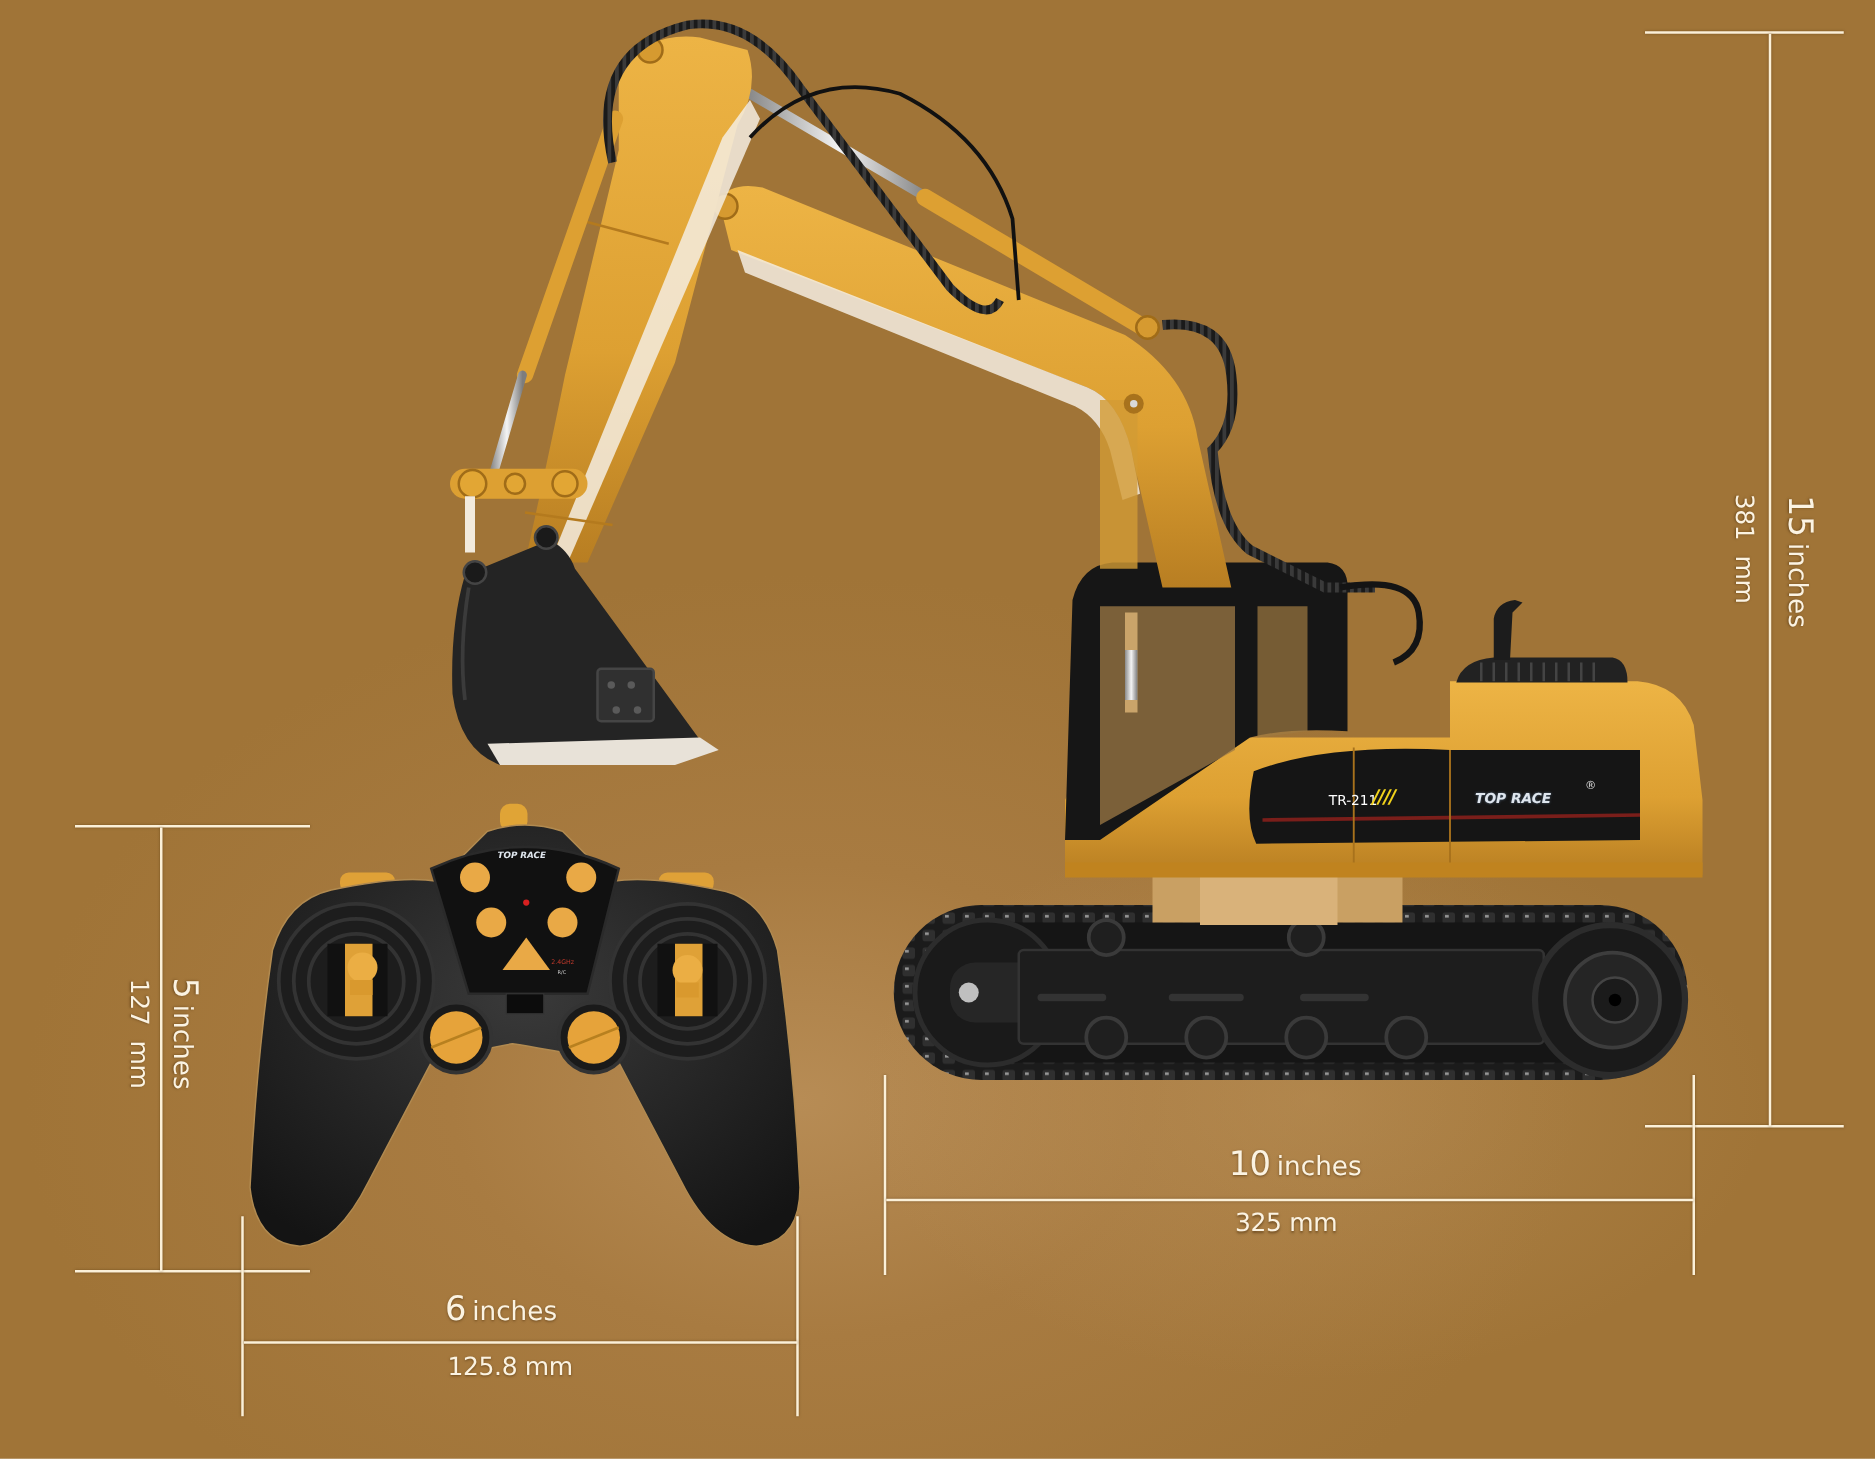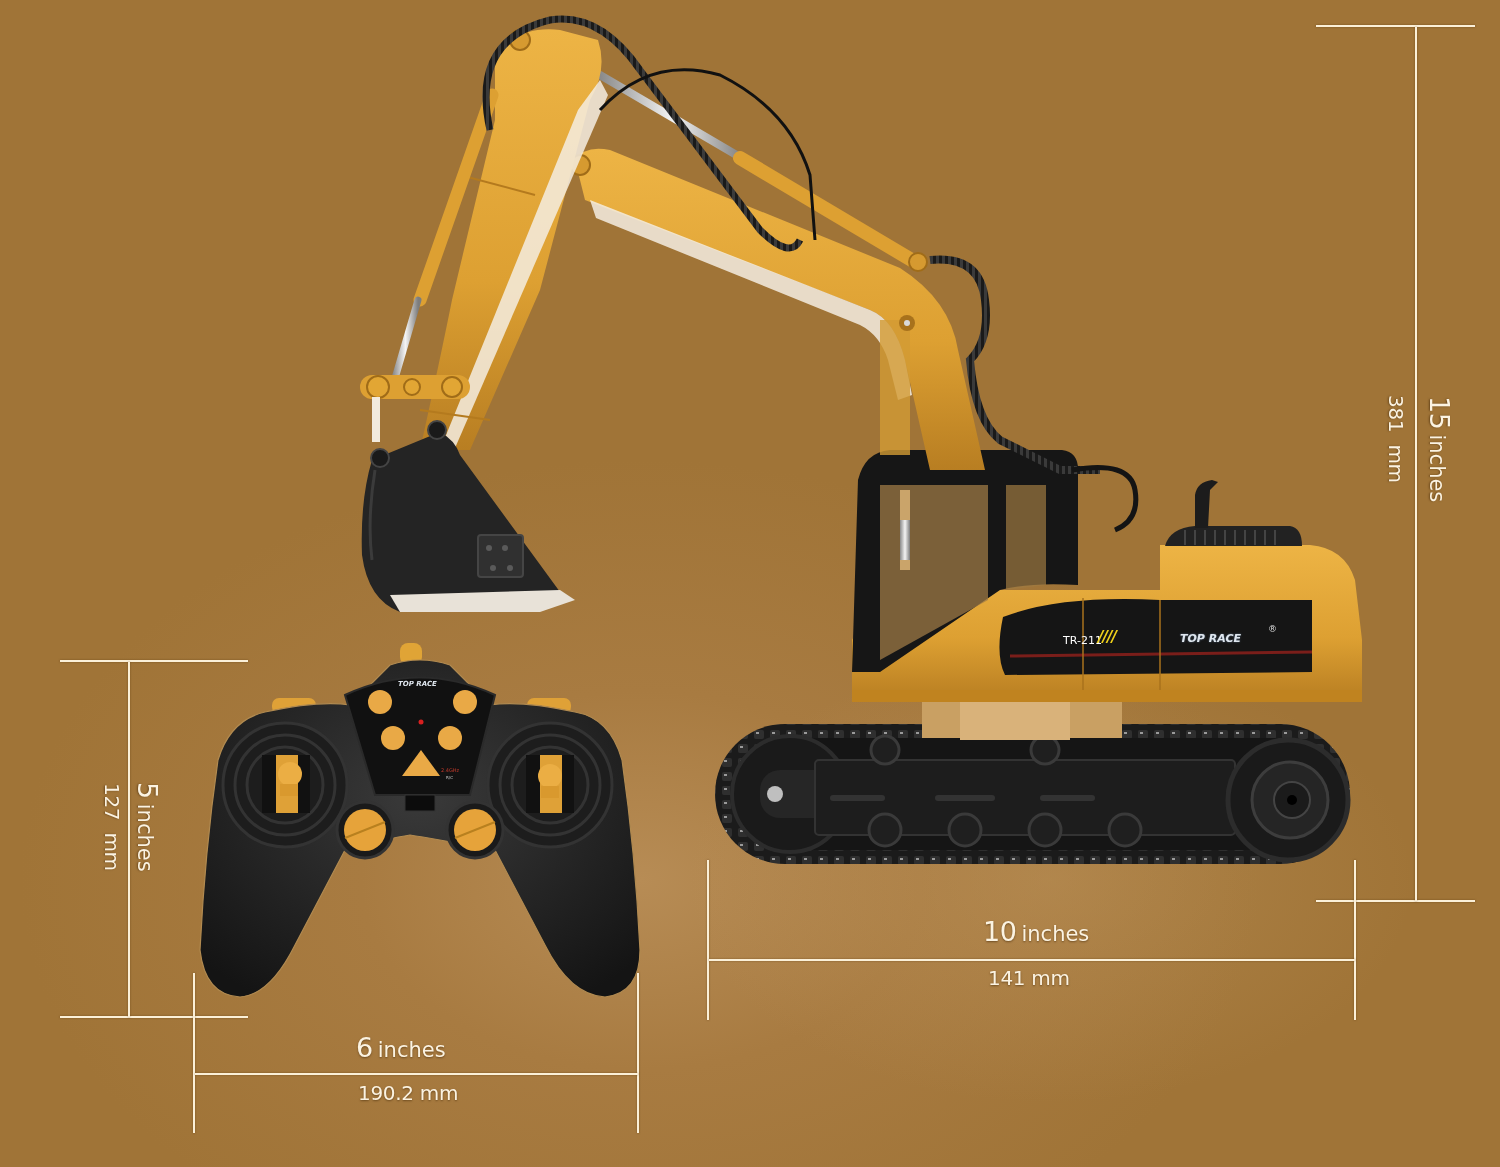--- a/index.html
+++ b/index.html
@@ -255,33 +255,33 @@
 <div class="dim-label vert mm" style="left:1408px;top:395px;white-space:pre;">381  mm</div>
 
 <div class="line" style="left:707px;top:860px;width:2px;height:160px;"></div>
 <div class="line" style="left:1354px;top:860px;width:2px;height:160px;"></div>
 <div class="line" style="left:709px;top:959px;width:646px;height:2px;"></div>
 
 <div class="dim-label" style="left:983px;top:916px;">
   <span class="big">10</span>
   <span class="small-unit">inches</span>
 </div>
-<div class="dim-label mm" style="left:988px;top:966px;">141 mm</div>
+<div class="dim-label mm" style="left:988px;top:966px;">325 mm</div>
 
 <div class="line" style="left:60px;top:660px;width:188px;height:2px;"></div>
 <div class="line" style="left:60px;top:1016px;width:188px;height:2px;"></div>
 <div class="line" style="left:128px;top:662px;width:2px;height:355px;"></div>
 
 <div class="dim-label vert" style="left:163px;top:782px;">
   <span class="big">5</span>
   <span class="small-unit">inches</span>
 </div>
 <div class="dim-label vert mm" style="left:124px;top:783px;white-space:pre;">127  mm</div>
 
 <div class="line" style="left:193px;top:973px;width:2px;height:160px;"></div>
 <div class="line" style="left:637px;top:973px;width:2px;height:160px;"></div>
 <div class="line" style="left:195px;top:1073px;width:443px;height:2px;"></div>
 
 <div class="dim-label" style="left:356px;top:1032px;">
   <span class="big">6</span>
   <span class="small-unit">inches</span>
 </div>
-<div class="dim-label mm" style="left:358px;top:1081px;">190.2 mm</div>
+<div class="dim-label mm" style="left:358px;top:1081px;">125.8 mm</div>
 
 </body></html>

